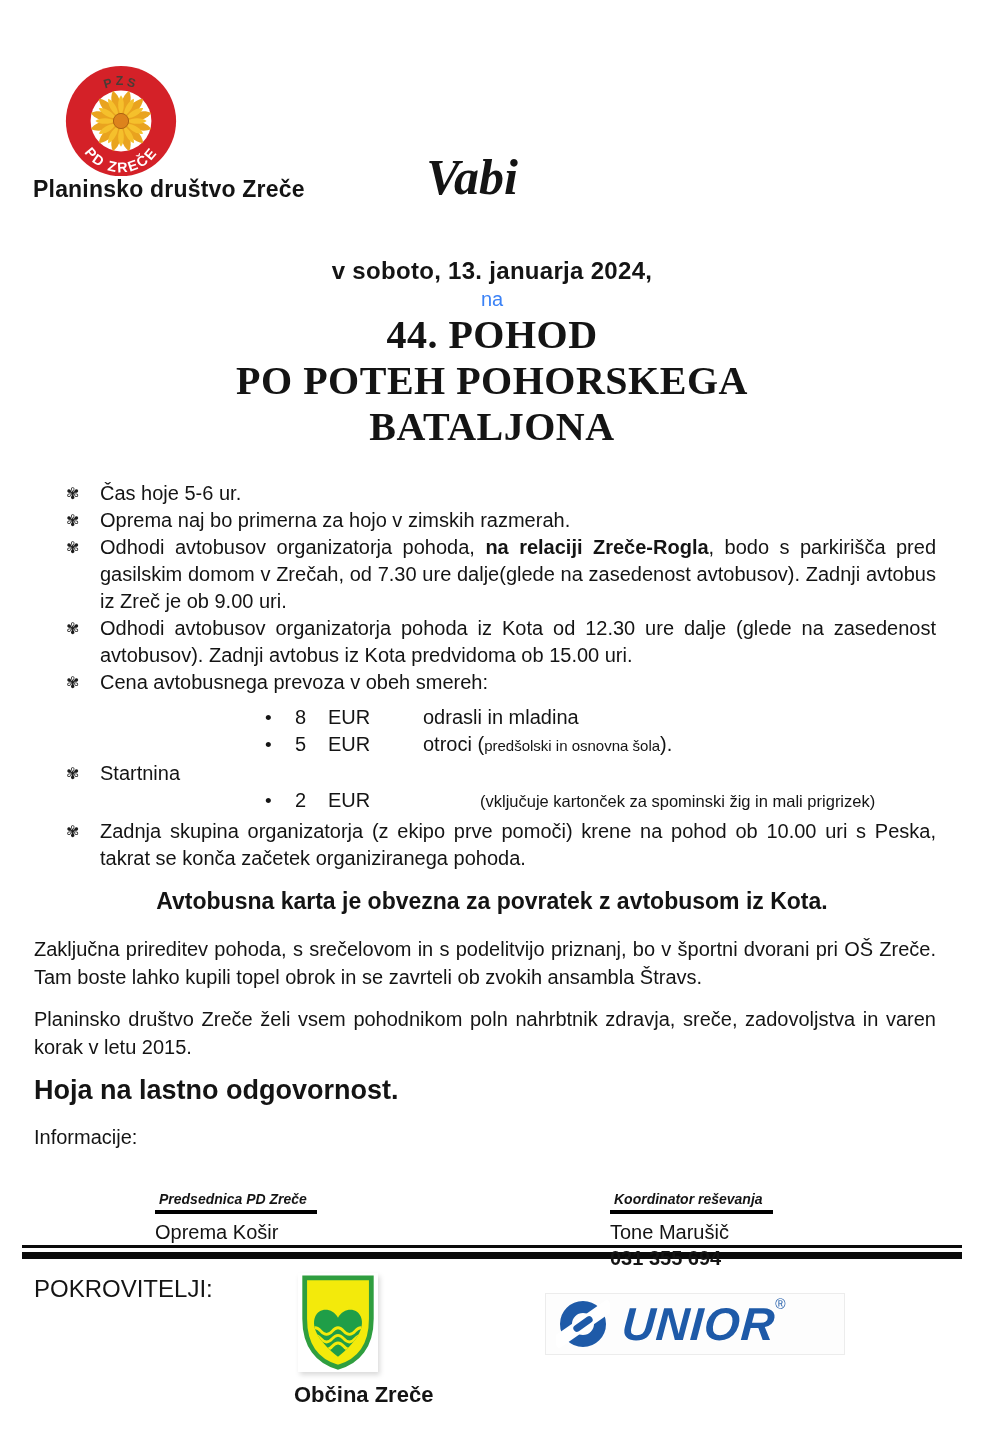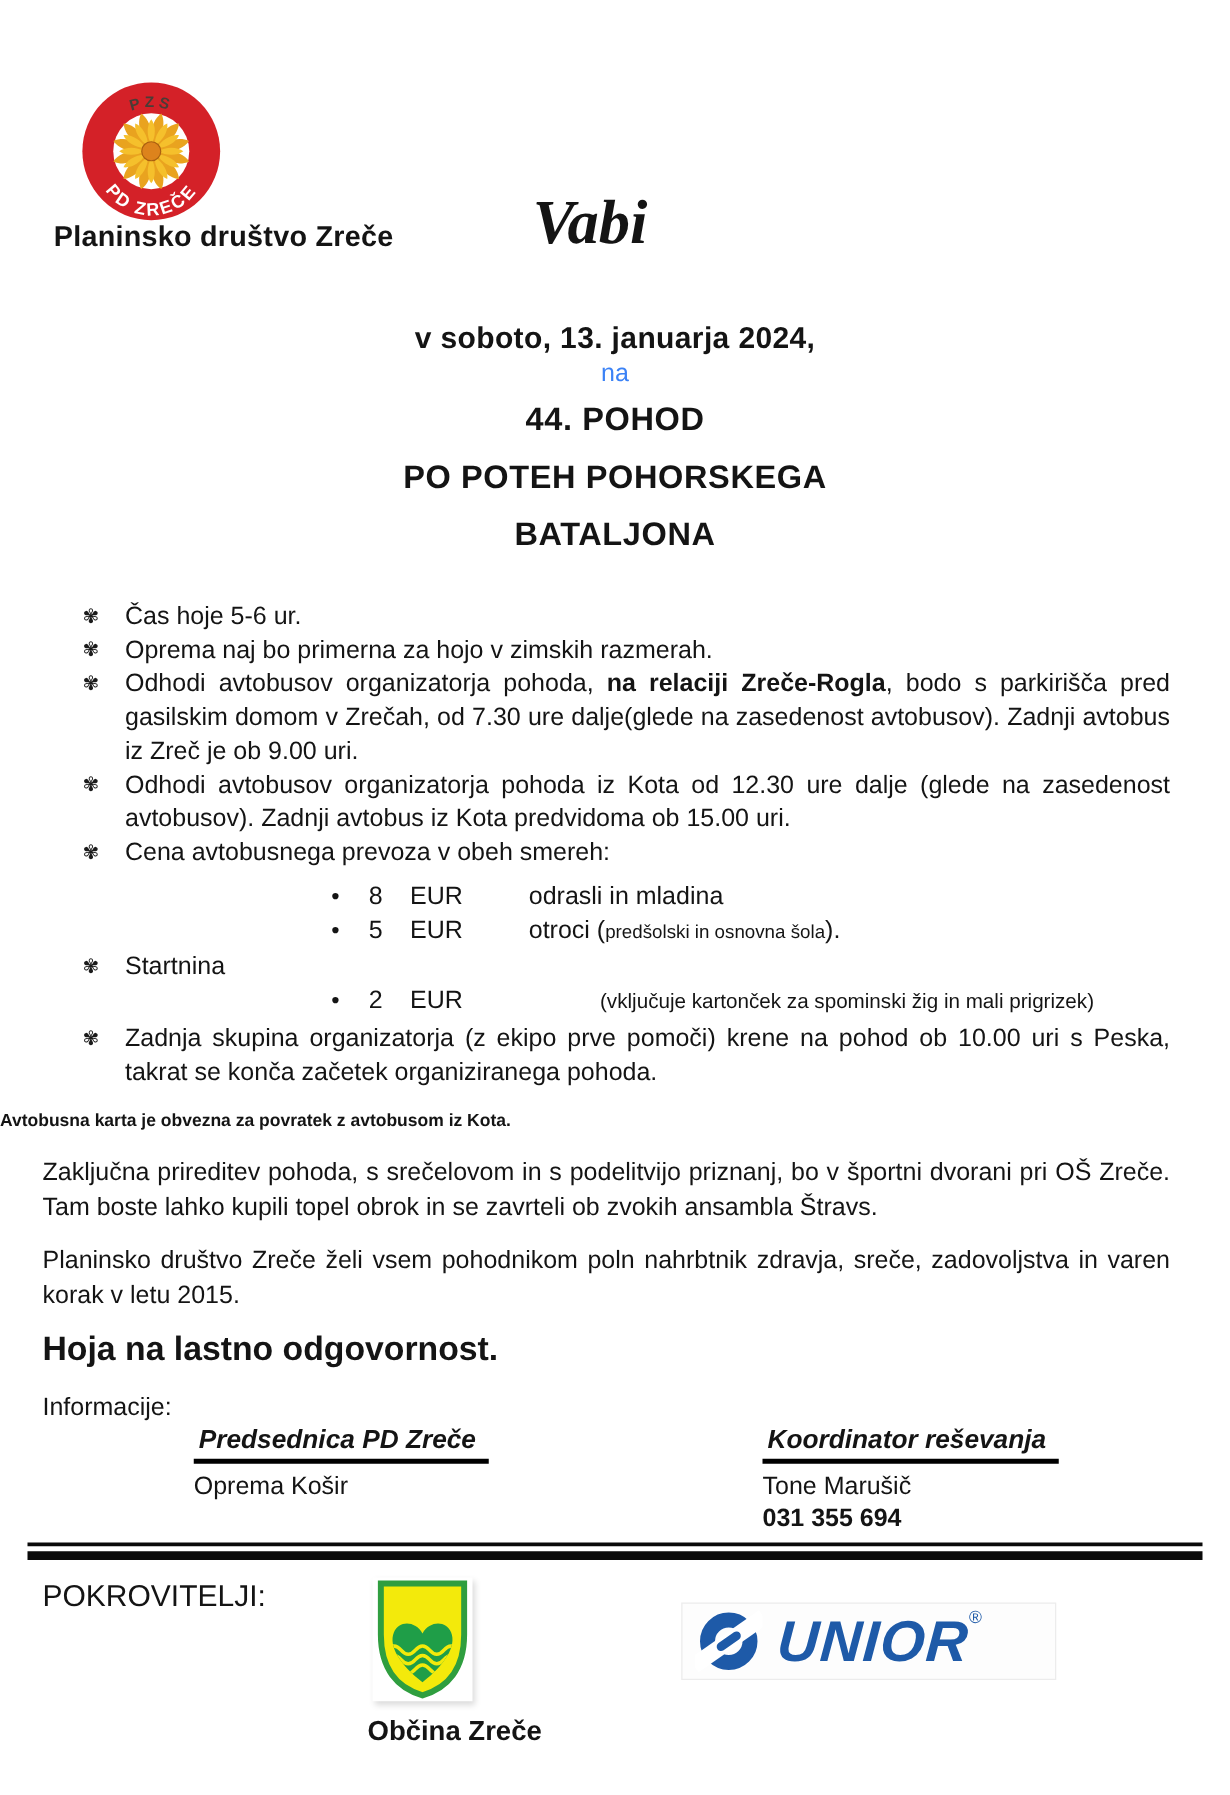--- a/index.html
+++ b/index.html
@@ -3,65 +3,65 @@
 <meta charset="utf-8">
 <style>
   html,body{margin:0;padding:0;background:#ffffff;}
   body{width:984px;height:1436px;font-family:"Liberation Sans",sans-serif;color:#141414;
        -webkit-font-smoothing:antialiased;}
   .page{position:relative;width:984px;height:1436px;background:#fff;overflow:hidden;}
 
   
   .header{position:relative;height:220px;}
   .pzs-logo{position:absolute;left:64px;top:64px;width:114px;height:114px;}
-  .org-name{position:absolute;left:43px;top:176px;font-size:23px;font-weight:bold;letter-spacing:.2px;}
+  .org-name{position:absolute;left:33px;top:176px;font-size:23px;font-weight:bold;letter-spacing:.2px;}
   .vabi{position:absolute;left:0;right:40px;top:148px;text-align:center;
         font-family:"Liberation Serif",serif;font-style:italic;font-weight:bold;font-size:50px;}
 
   
   .intro{padding-top:36px;text-align:center;}
   .date-line{font-size:24px;font-weight:bold;line-height:30px;letter-spacing:.3px;}
   .na-line{font-size:20px;line-height:26px;color:#3b82f6;}
-  .title-line{font-family:Liberation Sans, sans-serif;font-weight:bold;font-size:26px;line-height:46px;letter-spacing:.5px;text-align:center;}
+  .title-line{font-family:Liberation Serif, serif;font-weight:bold;font-size:40px;line-height:46px;letter-spacing:.5px;text-align:center;}
 
   
   .blist{margin:0 48px 0 66px;}
   .blist.first{padding-top:30px;}
   .bitem{display:flex;align-items:flex-start;}
   .bicon{flex:0 0 34px;font-size:16px;line-height:27px;color:#1b1b1b;}
   .btext{flex:1;font-size:20px;line-height:27px;text-align:justify;}
   .btext b{font-weight:bold;}
   .pad2{padding-top:2px;}
 
   
   .prices{padding-top:10px;}
   .prices.tight{padding-top:2px;}
   .price-row{display:flex;align-items:baseline;margin-left:265px;height:27px;font-size:20px;}
   .pdot{width:30px;font-size:19px;}
   .pamount{width:33px;}
   .pcur{width:95px;}
   .psmall{font-size:15px;}
   .pnote{font-size:16.5px;margin-left:57px;white-space:nowrap;}
 
-  .notice{padding-top:16px;font-weight:bold;font-size:14px;}
+  .notice{padding-top:16px;text-align:center;font-weight:bold;font-size:23px;}
 
   .paras{margin:0 48px 0 34px;padding-top:20px;}
   .para{font-size:20px;line-height:28px;text-align:justify;}
   .para + .para{margin-top:14px;}
 
   .warning{margin-left:34px;padding-top:14px;font-size:27px;font-weight:bold;}
   .info-label{margin-left:34px;padding-top:20px;font-size:20px;}
 
   
   .contacts{position:relative;height:86px;margin-top:2px;}
   .contact{position:absolute;top:0;}
   .contact.left{left:155px;}
   .contact.right{left:610px;}
-  .role{display:inline-block;font-size:21px;font-weight:bold;font-style:italic;
-        border-bottom:4.5px solid #000;padding:0 10px 3px 4px;}
+  .role{display:inline-block;font-size:14px;font-weight:bold;font-style:italic;
+        border-bottom:4.5px solid #000;padding:0 10px 3px 4px;margin-top:40px;}
   .cname{font-size:20px;line-height:26px;margin-top:5px;}
   .cphone{font-size:20px;font-weight:bold;line-height:26px;}
 
   .divider{margin:8px 22px 0;height:4px;border-top:3px solid #0a0a0a;border-bottom:7px solid #0a0a0a;}
 
   
   .sponsors{position:relative;height:173px;}
   .sponsors-label{position:absolute;left:34px;top:16px;font-size:24px;}
   .obcina{position:absolute;left:294px;top:14px;width:88px;text-align:center;}
   .obcina svg{box-shadow:2px 3px 5px rgba(0,0,0,.15);background:#fff;}

